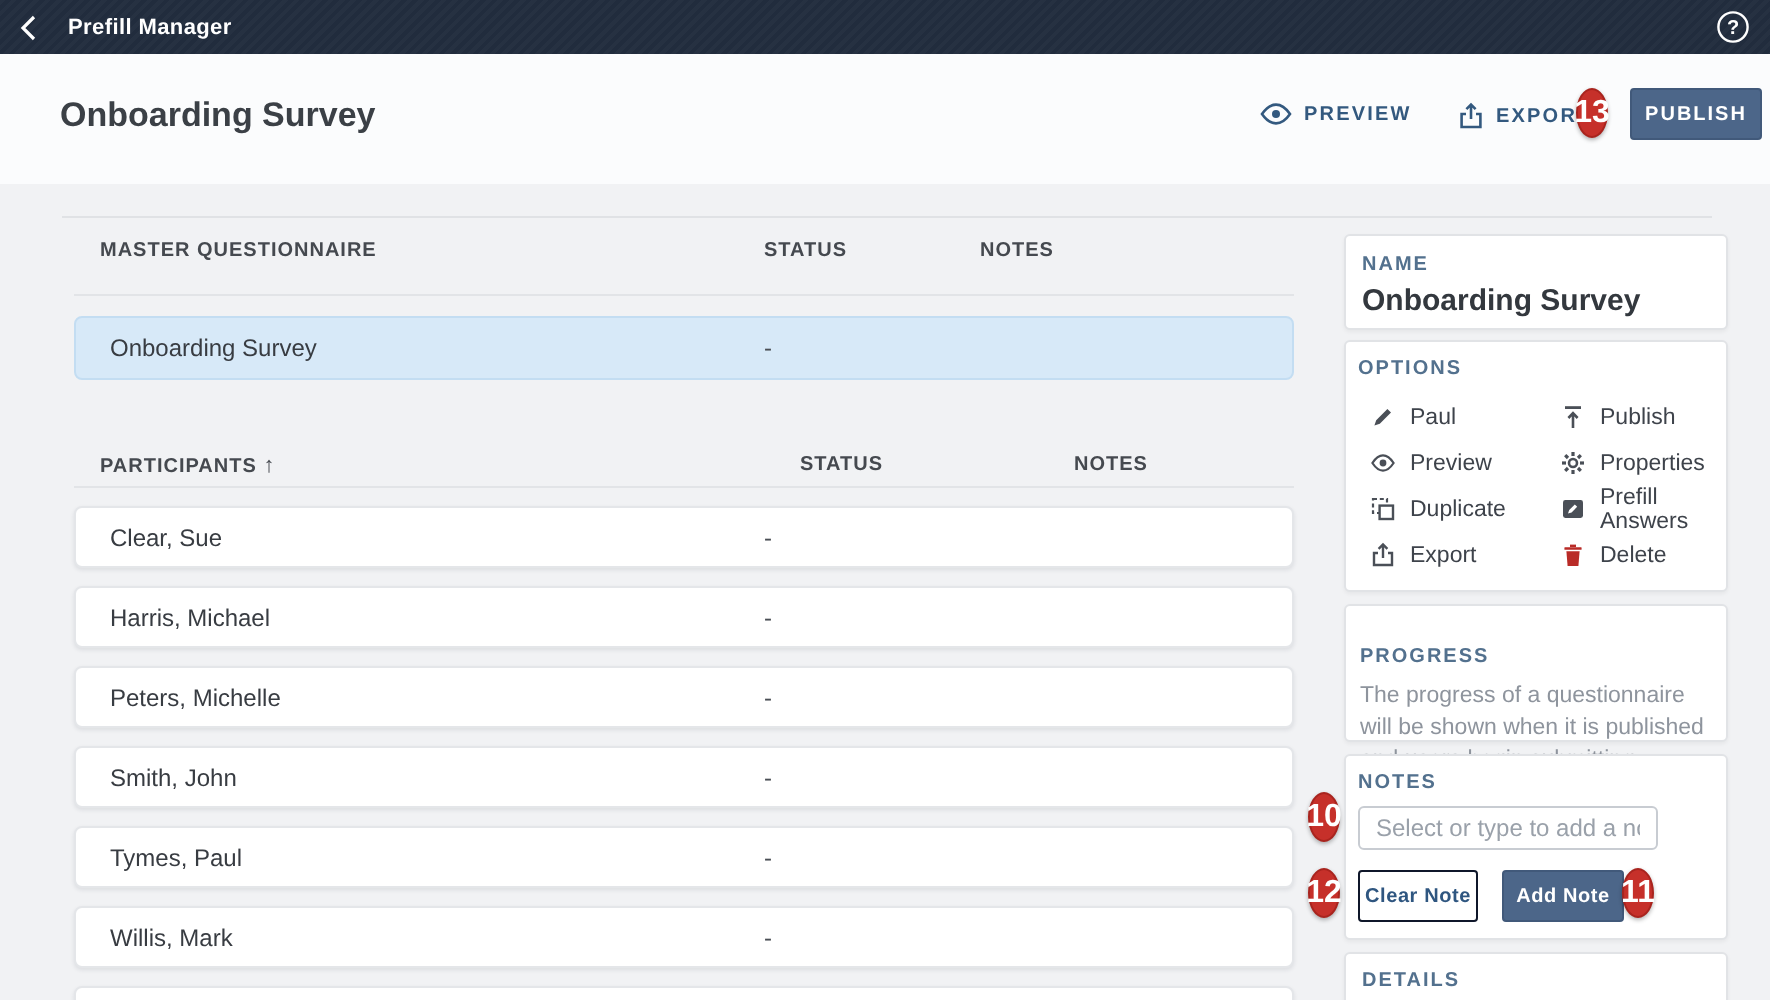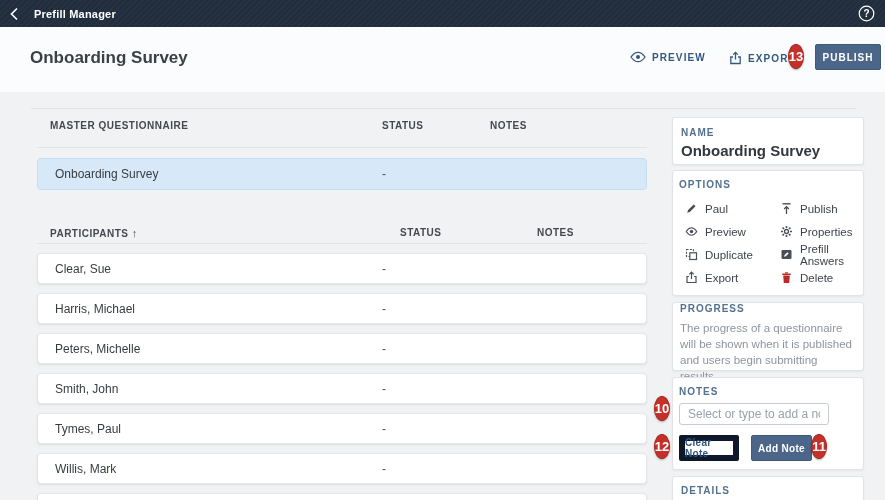--- a/index.html
+++ b/index.html
@@ -22,21 +22,21 @@
   .hbtn { position:absolute; display:flex; align-items:center; gap:6px; cursor:pointer;
           color:#33597f; font-size:10px; font-weight:bold; letter-spacing:1.1px; top:24px; }
   .hbtn-preview { left:630px; }
   .hbtn-export  { left:729px; }
   .publish-btn { position:absolute; left:815px; top:17px; width:66px; height:26px; background:#4c6689;
                  border:1px solid #41597a; border-radius:2px; color:#fff; font-size:10px; font-weight:bold;
                  letter-spacing:1px; display:flex; align-items:center; justify-content:center; cursor:pointer; }
 
   
   .badge { position:absolute; width:16px; height:25px; border-radius:50%; background:#c6302a;
-           border:1px solid #a9241e; color:#fff; font-size:13px; font-weight:bold;
+           border:1px solid #a9241e; color:#fff; font-size:16px; font-weight:bold;
            display:flex; align-items:center; justify-content:center; z-index:20;
            box-shadow:0 1px 2px rgba(0,0,0,.3); }
   .badge-13 { left:788px; top:44px; }
 
   
   .content { position:absolute; top:92px; left:0; width:885px; height:408px; overflow:hidden; }
   .top-divider { position:absolute; left:31px; top:16px; width:825px; height:1px; background:#e0e2e5; }
 
   .col-label { position:absolute; font-size:10px; font-weight:bold; color:#45494f; letter-spacing:.5px; }
   .tbl-divider { position:absolute; left:37px; width:610px; height:1px; background:#e2e4e7; }
@@ -58,32 +58,32 @@
   .side-label { font-size:10px; font-weight:bold; color:#53718e; letter-spacing:1px; }
 
   .card-name { top:25px; height:48px; padding:9px 8px 0 8px; }
   .name-value { font-size:15px; font-weight:bold; color:#33383e; margin-top:4px; }
 
   .card-options { top:78px; height:126px; padding:8px 5px 0 6px; }
   .opt-grid { margin-top:7px; margin-left:6px; display:grid; grid-template-columns:95px auto; grid-auto-rows:23px; }
   .opt-item { display:flex; align-items:center; gap:7px; cursor:pointer; font-size:11.5px; color:#3e434b; }
   .opt-item svg { flex:none; }
 
-  .card-progress { top:210px; height:69px; padding:0 7px 0 7px; }
+  .card-progress { top:210px; height:69px; padding:20px 7px 0 7px; }
   .progress-text { margin-top:6px; font-size:11.5px; line-height:1.4; color:#8e949d; width:176px; }
 
   .card-notes { top:285px; height:93px; padding:8px 6px 0 6px; }
   .note-input { margin-top:6px; width:150px; height:22px; border:1px solid #c8ccd2; border-radius:3px;
                 background:#fff; font-size:12px; color:#3e434b; padding:0 8px;
                 font-family:"Liberation Sans", sans-serif; }
   .note-input::placeholder { color:#9aa1aa; }
   .note-btns { position:absolute; top:57px; left:6px; }
   .btn { position:absolute; height:26px; border-radius:2px; font-size:10px; font-weight:bold;
          letter-spacing:.3px; display:flex; align-items:center; justify-content:center; cursor:pointer; }
-  .btn-clear { left:0; top:0; width:60px; background:#fff; border:6px solid #0f172a; color:#2f5680; }
+  .btn-clear { left:0; top:0; width:60px; background:#fff; border:1px solid #0f172a; color:#2f5680; }
   .btn-add   { left:72px; top:0; width:61px; background:#4c6689; border:1px solid #41597a; color:#fff; }
 
   .card-details { top:384px; height:100px; padding:8px 8px 0 8px; }
   .details-clip { margin-top:3px; font-size:13px; color:#3d424a; }
 </style>
 </head>
 <body>
 
 <div class="navbar">
   <div class="nav-back">

